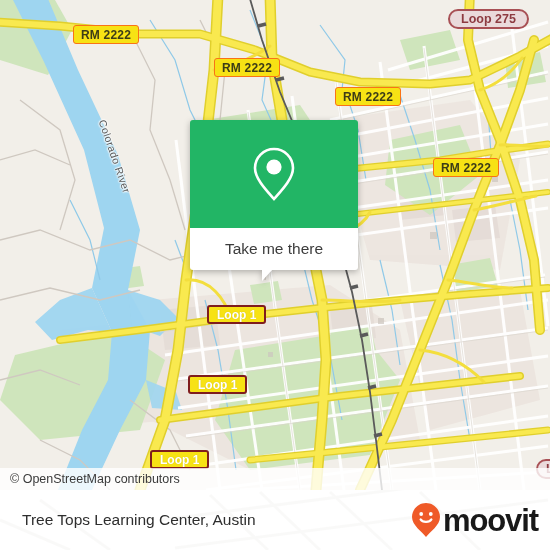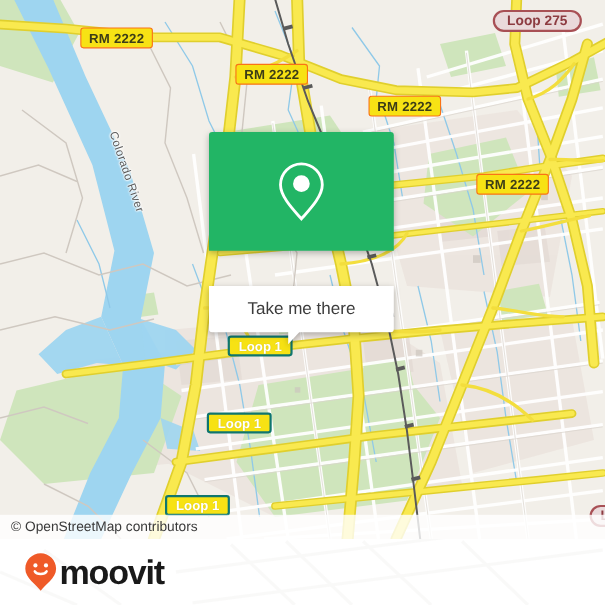--- a/index.html
+++ b/index.html
@@ -62,21 +62,21 @@
     border: 1px solid #f97316;
     border-radius: 3px;
     color: #3d3d17;
     font-size: 12px;
     height: 19px;
     padding: 0 7px;
     letter-spacing: .2px;
   }
   .shield-loop1 {
     background: #f7e214;
-    border: 2px solid #0f766e;
+    border: 2px solid #7f1d1d;
     border-radius: 3px;
     color: #ffffff;
     font-size: 12px;
     height: 19px;
     padding: 0 8px;
     text-shadow: 0 0 1px rgba(120,110,0,.35);
   }
   .shield-loop275 {
     background: #eadadb;
     border: 2px solid #a85055;
@@ -123,21 +123,20 @@
     justify-content: center;
   }
   .callout-bottom {
     position: relative;
     background: #ffffff;
     height: 42px;
     border-radius: 0 0 3px 3px;
     display: flex;
     align-items: center;
     justify-content: center;
-    margin-top: 32px;
   }
   .callout-bottom .cta {
     font-size: 15.5px;
     color: #3c3c3c;
   }
   .callout-tail {
     position: absolute;
     left: 72px;
     bottom: -11px;
     width: 0;
@@ -418,20 +417,21 @@
         <path d="M210 495 L268 550"></path>
         <path d="M260 492 L320 550"></path>
         <path d="M330 492 L392 550"></path>
         <path d="M420 492 L480 550"></path>
         <path d="M40 500 L110 550"></path>
         <path d="M0 520 L70 550"></path>
       </g>
     </svg>
 
     <div class="footer-inner">
+      <div class="place-name">Tree Tops Learning Center, Austin</div>
 
       <div class="moovit">
         <svg width="30" height="36" viewBox="0 0 30 36">
           <path d="M15 1 C7.3 1 1 7.3 1 15 C1 23.5 11 29.5 15 35 C19 29.5 29 23.5 29 15 C29 7.3 22.7 1 15 1 Z" fill="#ef5a28"></path>
           <circle cx="10.2" cy="12" r="1.9" fill="#ffffff"></circle>
           <circle cx="19.8" cy="12" r="1.9" fill="#ffffff"></circle>
           <path d="M9.6 17.4 C11.4 20.6 18.6 20.6 20.4 17.4" fill="none" stroke="#ffffff" stroke-width="2.2" stroke-linecap="round"></path>
         </svg>
         <span class="moovit-word">moovit</span>
       </div>

